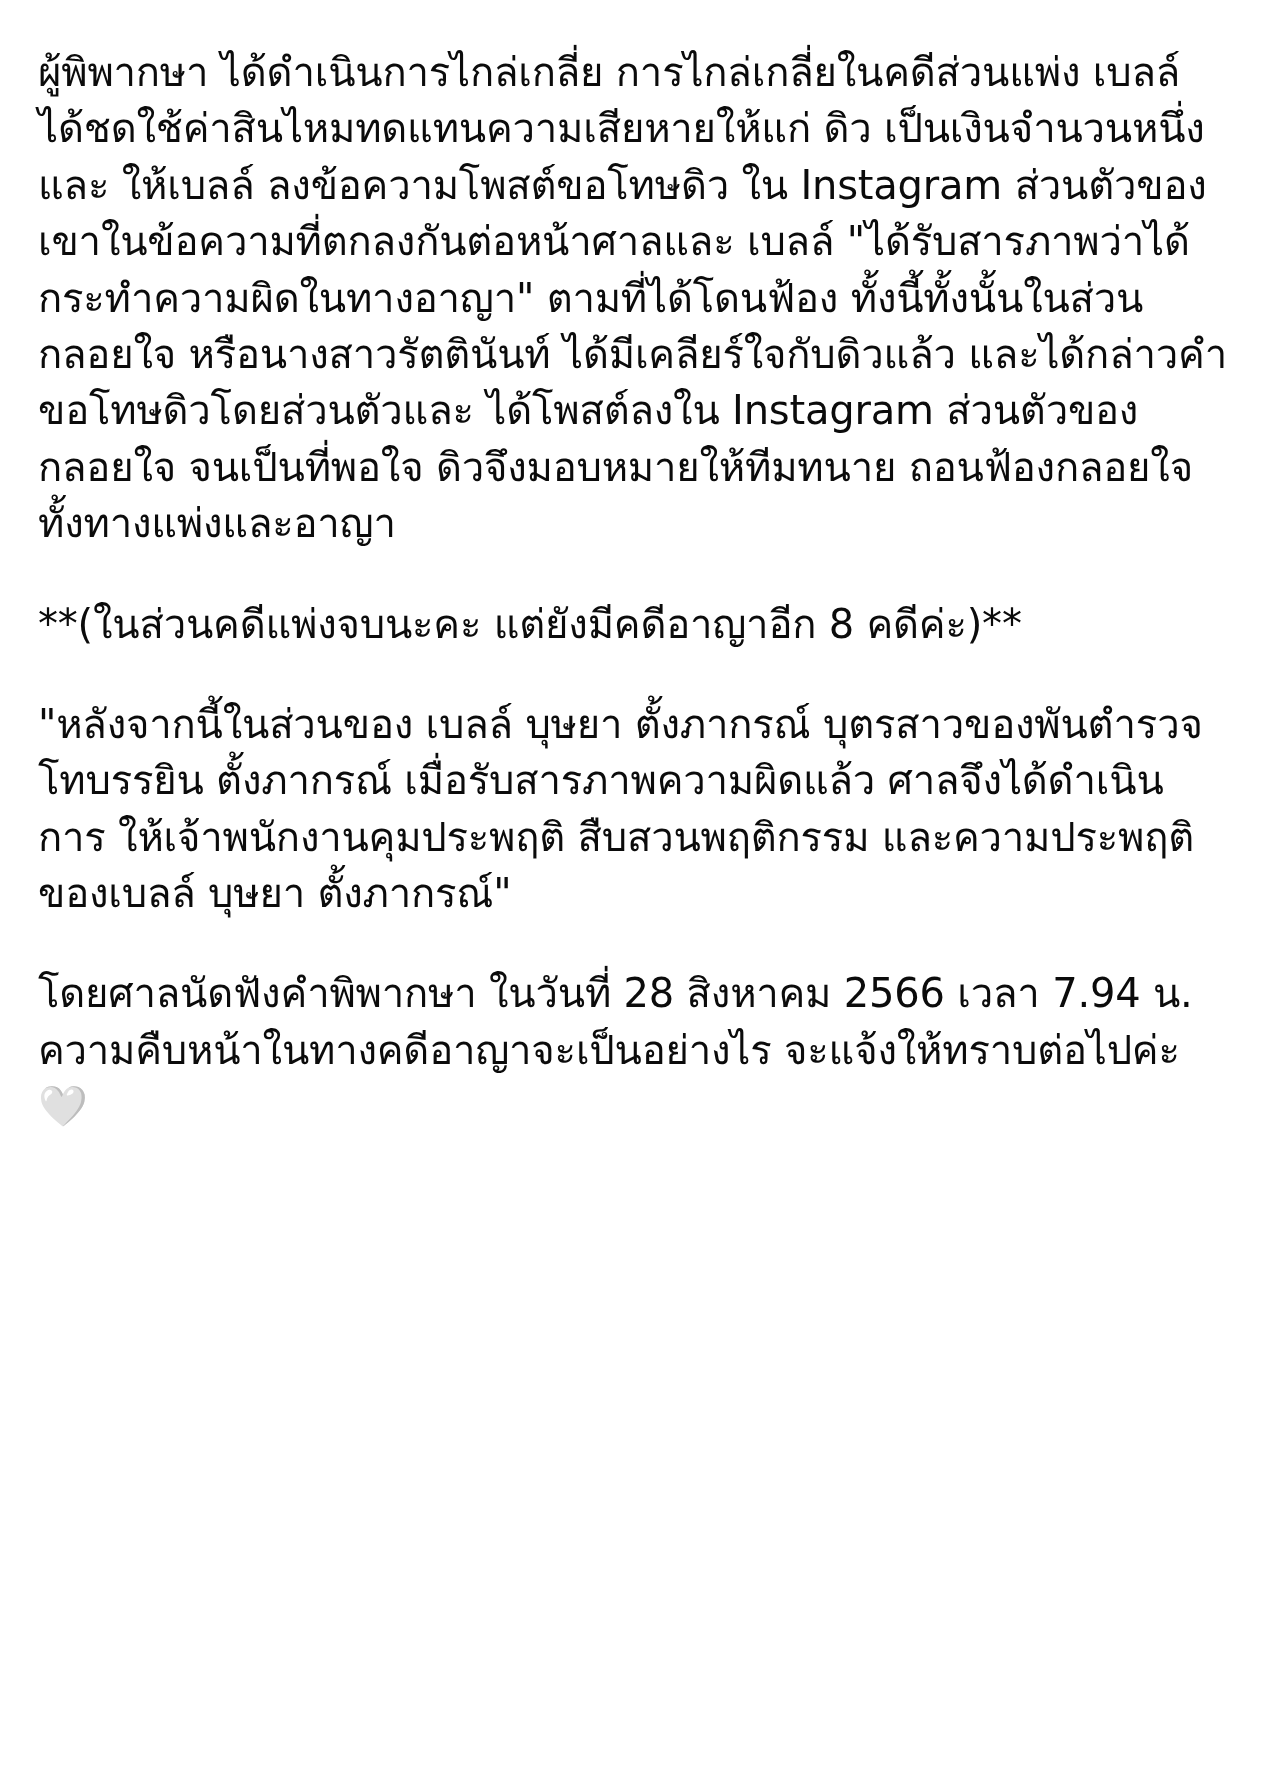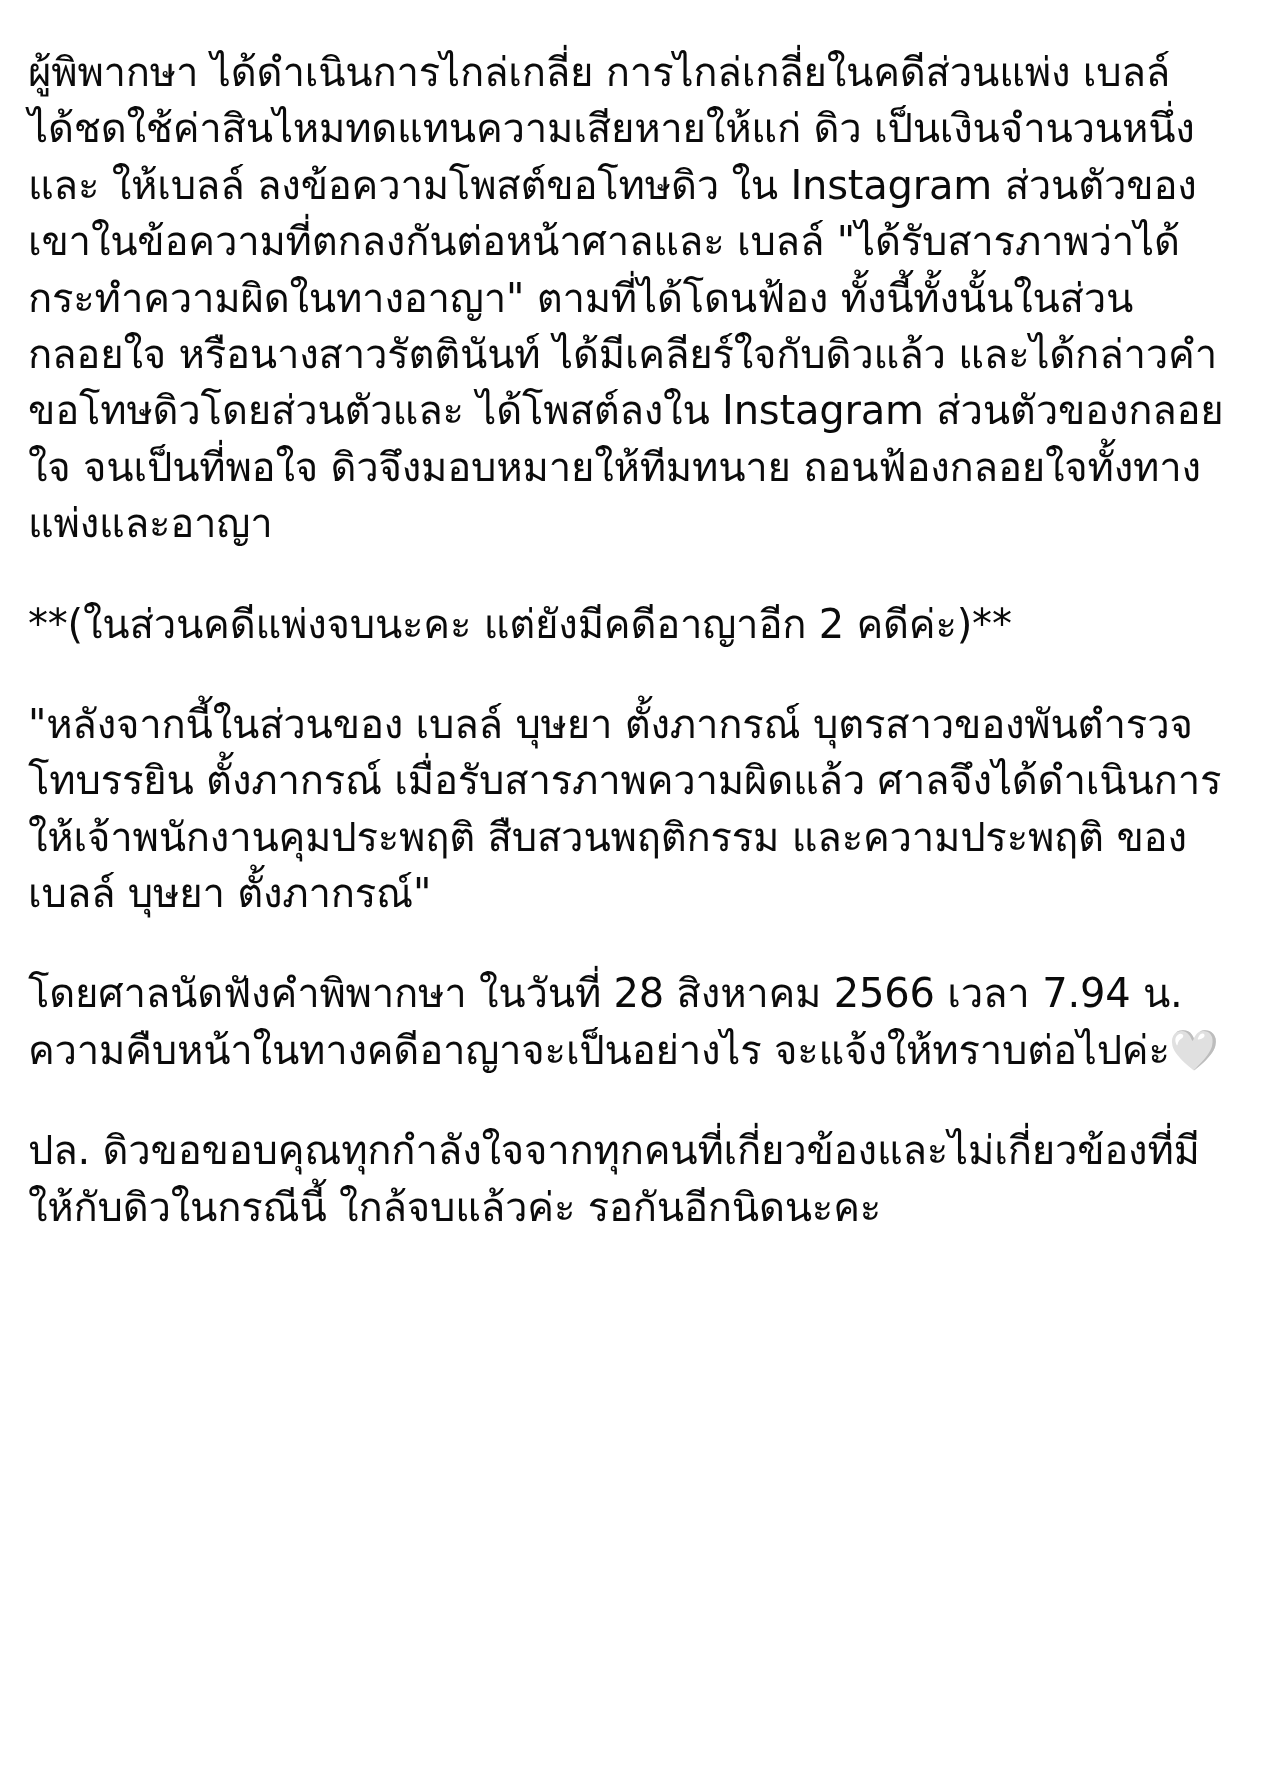--- a/index.html
+++ b/index.html
@@ -10,21 +10,21 @@
   body {
     width: 1280px;
     min-height: 1789px;
     font-family: "DejaVu Sans", "Liberation Sans", sans-serif;
     color: #0a0a0a;
   }
   .page {
     width: 1280px;
     min-height: 1789px;
     box-sizing: border-box;
-    padding: 44px 52px 30px 28px;
+    padding: 44px 52px 30px 38px;
     background: #ffffff;
   }
   .statement {
     display: block;
   }
   .para {
     font-size: 40px;
     line-height: 1.41;
     letter-spacing: -0.2px;
     color: #0b0b0b;
@@ -38,18 +38,17 @@
   .para.spaced-after {
     margin-bottom: 44px;
   }
 </style>
 </head>
 <body>
 
 <div class="page">
   <div class="statement">
     <p class="para spaced-after">ผู้พิพากษา ได้ดำเนินการไกล่เกลี่ย การไกล่เกลี่ยในคดีส่วนแพ่ง เบลล์ ได้ชดใช้ค่าสินไหมทดแทนความเสียหายให้แก่ ดิว เป็นเงินจำนวนหนึ่ง และ ให้เบลล์ ลงข้อความโพสต์ขอโทษดิว ใน Instagram ส่วนตัวของเขาในข้อความที่ตกลงกันต่อหน้าศาลและ เบลล์ "ได้รับสารภาพว่าได้กระทำความผิดในทางอาญา" ตามที่ได้โดนฟ้อง ทั้งนี้ทั้งนั้นในส่วนกลอยใจ หรือนางสาวรัตตินันท์ ได้มีเคลียร์ใจกับดิวแล้ว และได้กล่าวคำขอโทษดิวโดยส่วนตัวและ ได้โพสต์ลงใน Instagram ส่วนตัวของกลอยใจ จนเป็นที่พอใจ ดิวจึงมอบหมายให้ทีมทนาย ถอนฟ้องกลอยใจทั้งทางแพ่งและอาญา</p>
-    <p class="para spaced-after">**(ในส่วนคดีแพ่งจบนะคะ แต่ยังมีคดีอาญาอีก 2 คดีค่ะ)**</p>
+    <p class="para spaced-after">**(ในส่วนคดีแพ่งจบนะคะ แต่ยังมีคดีอาญาอีก 8 คดีค่ะ)**</p>
     <p class="para spaced-after">"หลังจากนี้ในส่วนของ เบลล์ บุษยา ตั้งภากรณ์ บุตรสาวของพันตำรวจโทบรรยิน ตั้งภากรณ์ เมื่อรับสารภาพความผิดแล้ว ศาลจึงได้ดำเนินการ ให้เจ้าพนักงานคุมประพฤติ สืบสวนพฤติกรรม และความประพฤติ ของเบลล์ บุษยา ตั้งภากรณ์"</p>
     <p class="para spaced-after">โดยศาลนัดฟังคำพิพากษา ในวันที่ 28 สิงหาคม 2566 เวลา 7.94 น. ความคืบหน้าในทางคดีอาญาจะเป็นอย่างไร จะแจ้งให้ทราบต่อไปค่ะ🤍</p>
-    <p class="para">ปล. ดิวขอขอบคุณทุกกำลังใจจากทุกคนที่เกี่ยวข้องและไม่เกี่ยวข้องที่มีให้กับดิวในกรณีนี้ ใกล้จบแล้วค่ะ รอกันอีกนิดนะคะ</p>
   </div>
 </div>
 
 </body></html>

